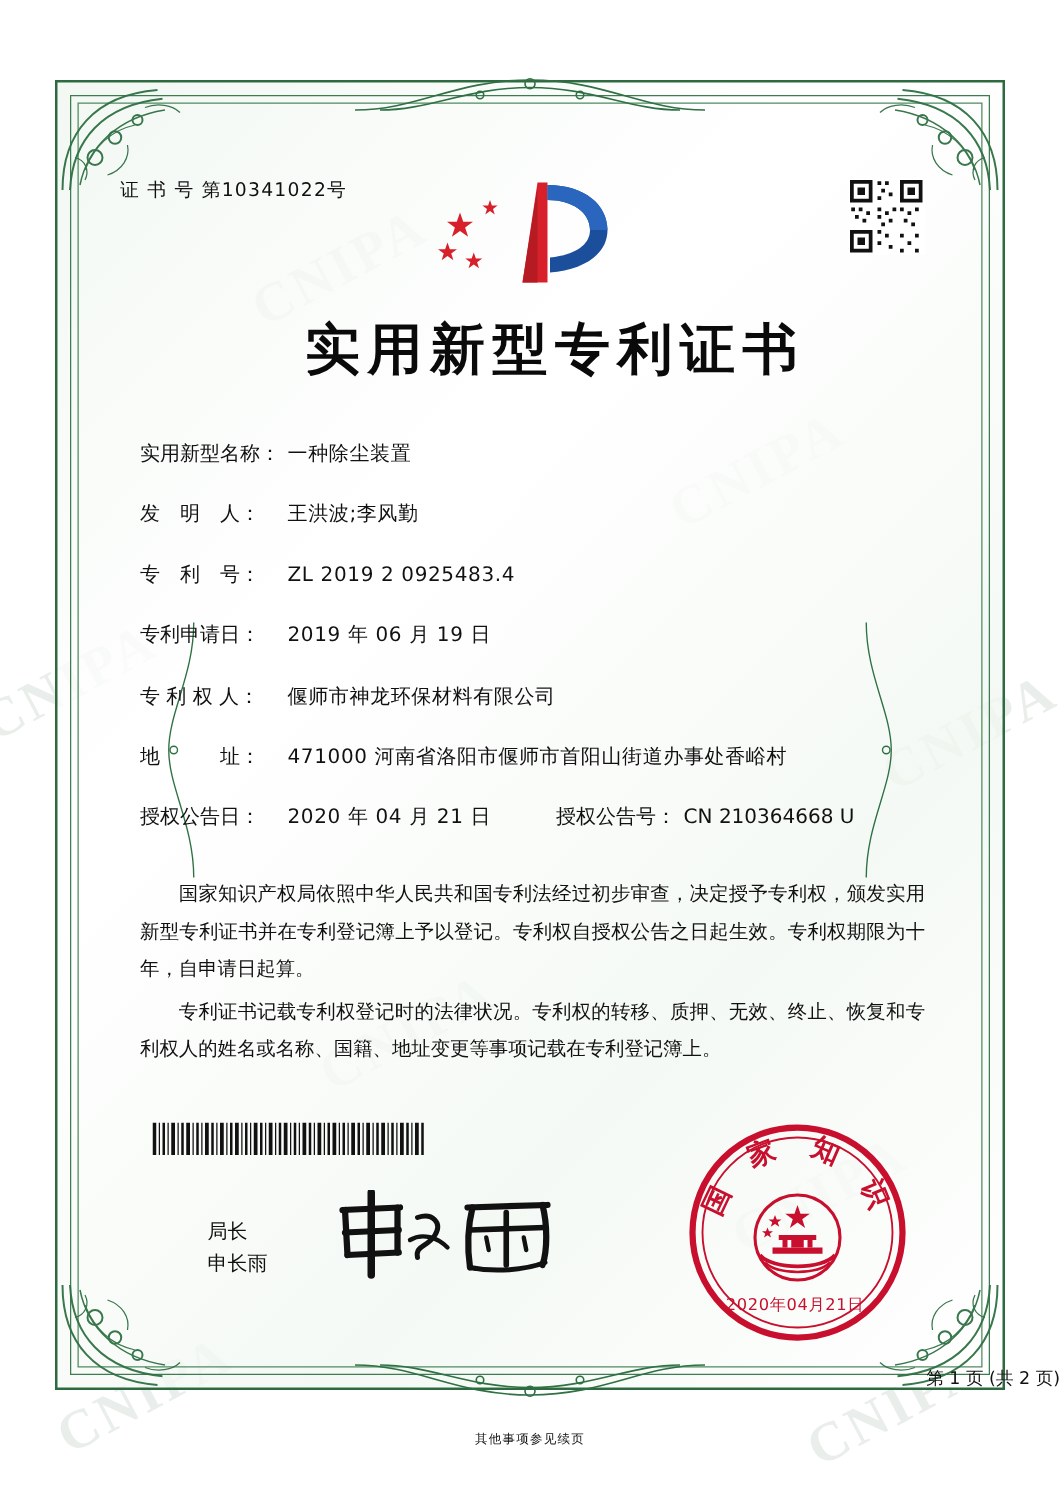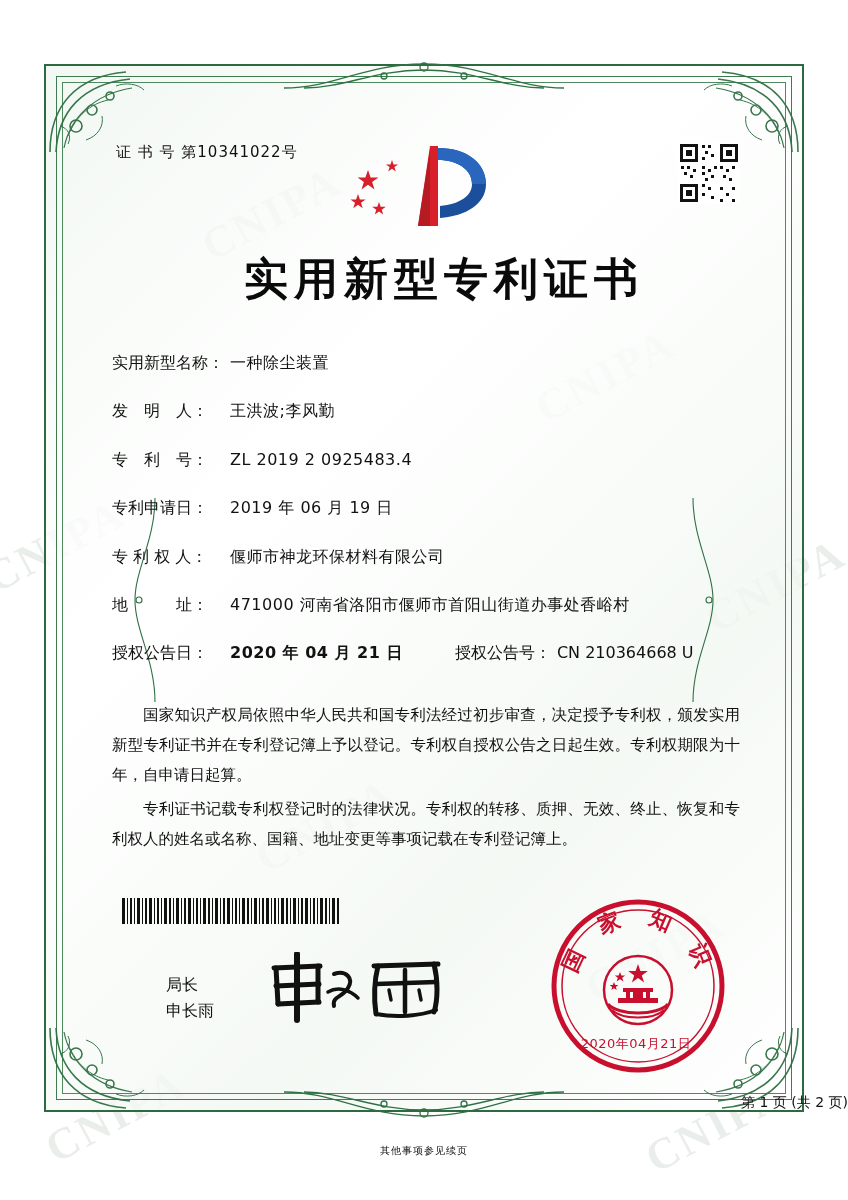--- a/index.html
+++ b/index.html
@@ -118,21 +118,21 @@
   .wm3 { left: -20px; top: 520px;  font-size: 44px; transform: rotate(-28deg); }
   .wm4 { left: 700px; top: 560px;  font-size: 44px; transform: rotate(-28deg); }
   .wm5 { left: 250px; top: 800px;  font-size: 44px; transform: rotate(-28deg); }
   .wm6 { left: 580px; top: 930px;  font-size: 44px; transform: rotate(-28deg); }
   .wm7 { left: 40px;  top: 1090px; font-size: 44px; transform: rotate(-28deg); }
   .wm8 { left: 640px; top: 1100px; font-size: 44px; transform: rotate(-28deg); }
 
   
   .cert-no {
     position: absolute;
-    left: 116px;
+    left: 96px;
     top: 143px;
     font-size: 15px;
     color: #101010;
     letter-spacing: 1px;
     font-family: "DejaVu Sans", sans-serif;
   }
   .qr {
     position: absolute;
     right: 108px;
     top: 142px;
@@ -185,21 +185,21 @@
   .field-label.spread {
     display: flex;
     justify-content: space-between;
     padding-right: 0px;
   }
   .field-label.spread span { display: inline-block; }
   .field-value {
     flex: 1 1 auto;
     letter-spacing: 0.5px;
   }
-  .field-row.dual .field-value { flex: 0 0 auto; font-weight: bold; }
+  .field-row.dual .field-value { flex: 0 0 auto; }
   .field-row.dual .second-label {
     margin-left: 52px;
     white-space: nowrap;
   }
   .field-row.dual .second-value {
     margin-left: 6px;
     white-space: nowrap;
   }
 
   

